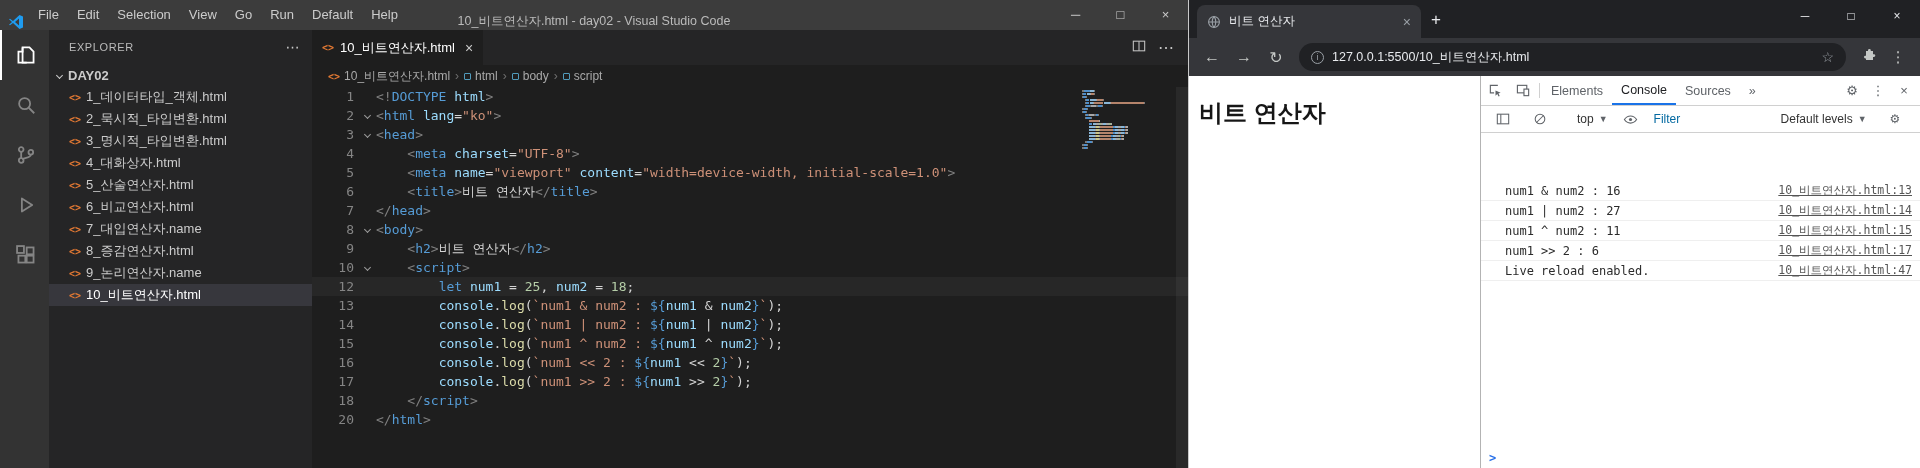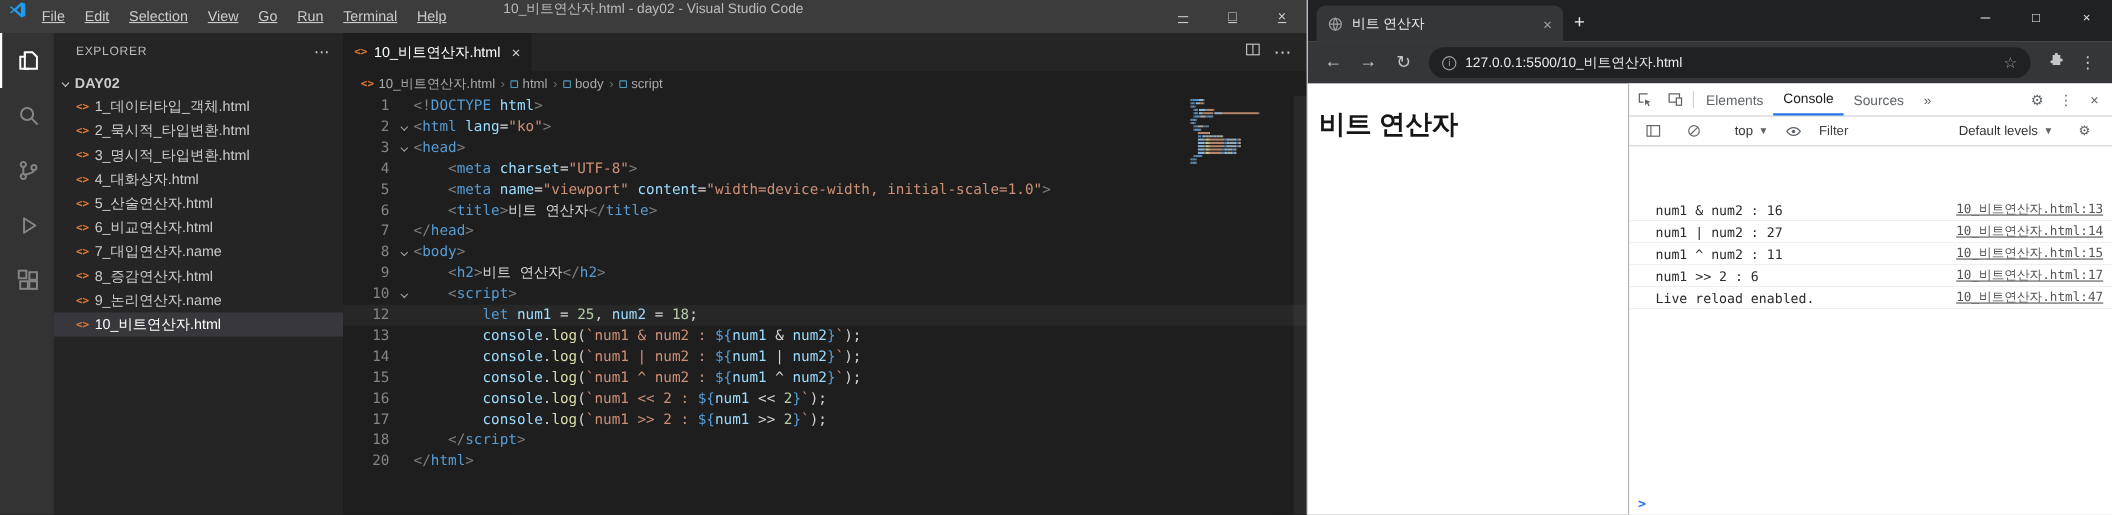--- a/index.html
+++ b/index.html
@@ -2,21 +2,21 @@
 <html><head>
 <meta charset="utf-8">
 <style>
   * { box-sizing: border-box; margin: 0; padding: 0; }
   html,body { width:1920px; height:468px; overflow:hidden; background:#1e1e1e;
     font-family:"Liberation Sans", sans-serif; }
   #screen { position:relative; width:1920px; height:468px; }
 
   
   #vscode { position:absolute; left:0; top:0; width:1188px; height:468px; background:#1e1e1e; }
-  .vs-titlebar { height:30px; background:#3c3c3c; display:flex; align-items:flex-start; color:#cccccc; font-size:13px; position:relative;text-decoration:underline; }
+  .vs-titlebar { height:30px; background:#3c3c3c; display:flex; align-items:flex-end; color:#cccccc; font-size:13px; position:relative; }
   .vs-logo { width:17px; height:17px; margin:0 4px 0 8px; display:flex; align-items:center; }
   .vs-menus { display:flex; }
   .menu-item { padding:0 9px; line-height:30px; cursor:default; }
   .vs-title { position:absolute; left:50%; transform:translateX(-50%); color:#bbbbbb; font-size:12.5px; white-space:nowrap; }
   .vs-wcs { margin-left:auto; display:flex; height:30px; }
   .vs-wc { width:45px; text-align:center; line-height:30px; font-size:13px; color:#cccccc; }
   .vs-main { position:absolute; top:30px; left:0; right:0; bottom:0; display:flex; }
 
   .activitybar { width:49px; background:#333333; display:flex; flex-direction:column; }
   .ab-icon { height:50px; display:flex; align-items:center; justify-content:center; border-left:2px solid transparent; }
@@ -84,21 +84,21 @@
   .dt-icbox svg { stroke:#5f6368; fill:none; stroke-width:1.2; }
   .dt-sep { width:1px; background:#d0d0d0; margin:7px 2px; }
   .dt-tabrow { display:flex; align-items:stretch; }
   .dt-tab { padding:0 9px; display:flex; align-items:center; cursor:pointer; }
   .dt-tab.active { color:#202124; border-bottom:2px solid #1a73e8; }
   .dt-right { margin-left:auto; display:flex; align-items:center; gap:2px; padding-right:4px; }
   .dt-right span { width:24px; text-align:center; color:#5f6368; font-size:13px; }
   .dt-toolbar { height:27px; border-bottom:1px solid #d0d0d0; display:flex; align-items:center; gap:9px; padding:0 8px; font-size:12px; color:#333333; }
   .dt-dd { display:flex; align-items:center; gap:5px; }
   .dt-caret { font-size:9px; color:#5f6368; }
-  .dt-filter { color:#404040; width:118px; }
+  .dt-filter { color:#0369a1; width:118px; }
   .dt-console { flex:1; font-family:"DejaVu Sans Mono", monospace; font-size:12px; color:#2b2b2b;margin-top:48px; }
   .msg { display:flex; align-items:center; min-height:20px; border-bottom:1px solid #efefef; padding:0 8px 0 24px; }
   .msg-src { margin-left:auto; color:#555555; text-decoration:underline; font-size:11.5px; padding-left:12px; white-space:nowrap; }
   .dt-prompt { height:20px; display:flex; align-items:center; padding-left:8px; color:#2970e8; font-weight:bold; font-family:"DejaVu Sans Mono", monospace; font-size:12px; }
 </style>
 </head>
 <body>
 
 <div id="screen">
 
@@ -109,21 +109,21 @@
             <path fill="#1f9cf0" d="M11.5 1 5 7 2 4.7 1 5.3 4 8 1 10.7l1 .6L5 9l6.5 6L15 13.5v-11L11.5 1zM11 4.5v7L7 8l4-3.5z"></path>
           </svg>
       </span>
       <nav class="vs-menus">
           <span class="menu-item">File</span>
           <span class="menu-item">Edit</span>
           <span class="menu-item">Selection</span>
           <span class="menu-item">View</span>
           <span class="menu-item">Go</span>
           <span class="menu-item">Run</span>
-          <span class="menu-item">Terminal</span>
+          <span class="menu-item">Default</span>
           <span class="menu-item">Help</span>
         </nav>
       <span class="vs-title">10_비트연산자.html - day02 - Visual Studio Code</span>
       <span class="vs-wcs">
         <span class="vs-wc">─</span>
         <span class="vs-wc">□</span>
         <span class="vs-wc">×</span>
       </span>
     </div>
     <div class="vs-main">

